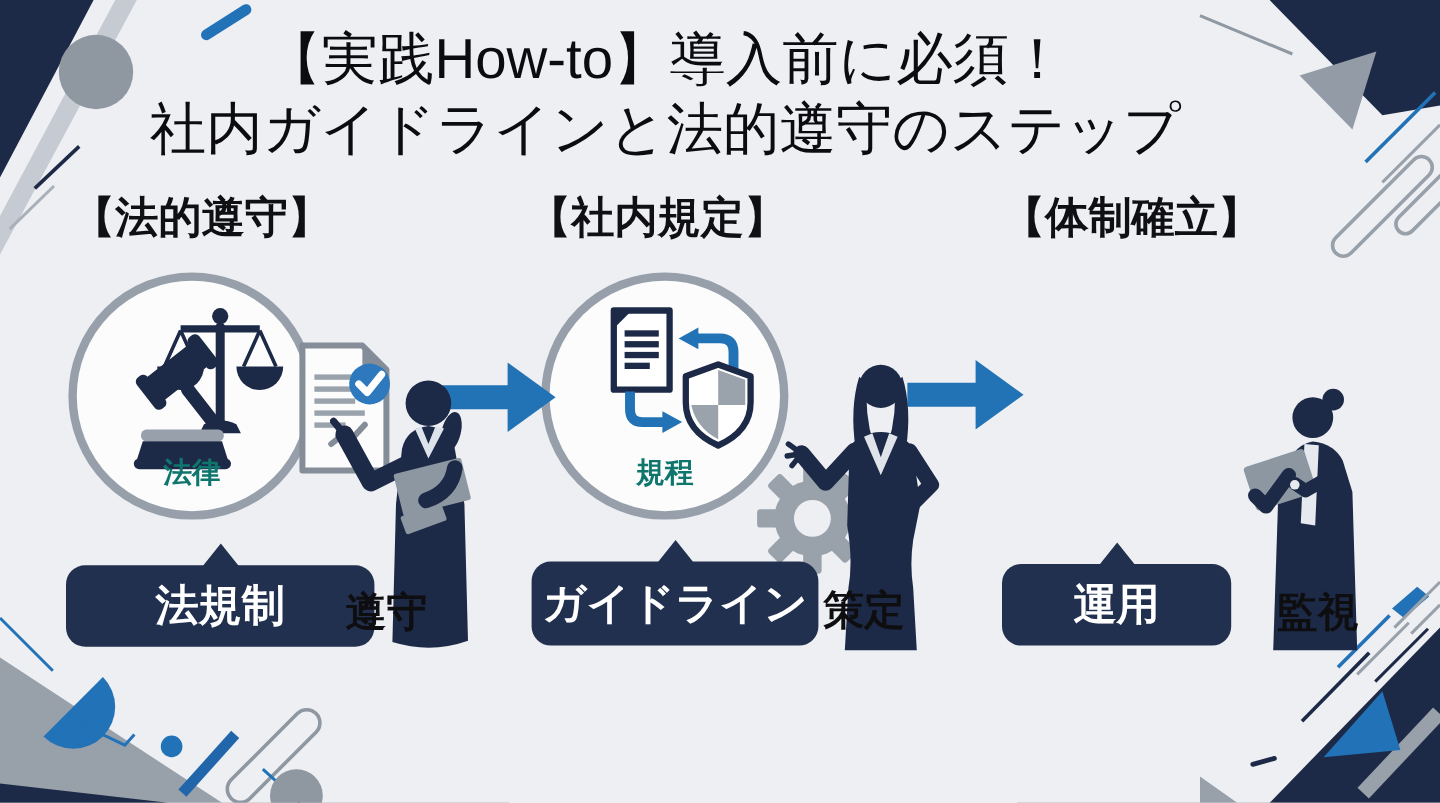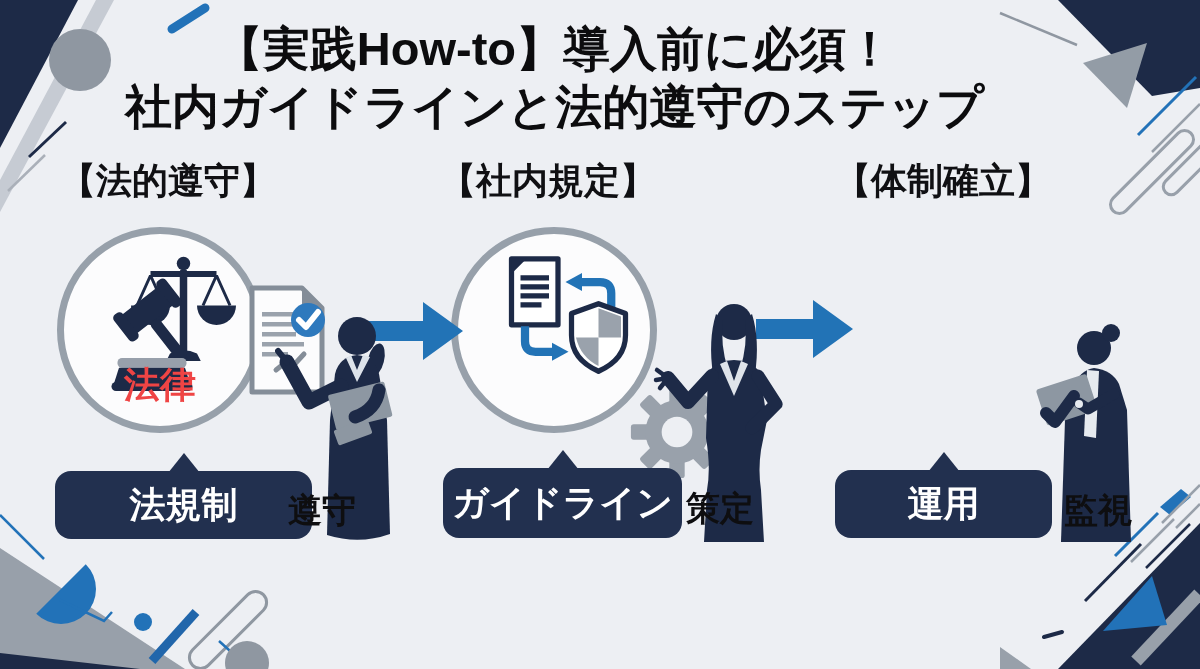--- a/index.html
+++ b/index.html
@@ -3,45 +3,45 @@
 <meta charset="utf-8">
 <style>
   html,body{margin:0;padding:0;}
   body{font-family:"Liberation Sans","DejaVu Sans",sans-serif;background:#555;}
   .canvas{position:relative;width:1200px;height:669px;overflow:hidden;background:#edeff3;}
   .abs{position:absolute;}
   svg{display:block;}
 
   
   .title{top:20px;left:0;width:1109px;text-align:center;z-index:6;
-         font-weight:700;font-size:47px;line-height:58px;color:#0c0c0e;letter-spacing:0px;}
+         font-weight:400;font-size:47px;line-height:58px;color:#0c0c0e;letter-spacing:0px;}
 
   
   .colhead{top:157px;width:320px;text-align:left;z-index:6;
            font-weight:900;font-size:36px;color:#101013;}
   .h1{left:60px;} .h2{left:440px;} .h3{left:835px;}
 
   
   .circle{width:192px;height:192px;border:7px solid #97a0aa;border-radius:50%;
           background:#fcfcfd;z-index:2;}
   .c1{left:57px;top:227px;} .c2{left:451px;top:227px;} .c3{left:848px;top:227px;}
   .circle .icon{position:absolute;left:28px;top:14px;}
   .circle .clabel{position:absolute;left:0;bottom:16px;width:100%;text-align:center;
-                  font-weight:900;font-size:36px;color:#ef4444;}
+                  font-weight:900;font-size:24px;color:#0f766e;}
 
   
   .badge{background:#22304f;border-radius:16px;color:#fff;z-index:5;
          display:flex;align-items:center;justify-content:center;
          font-weight:800;font-size:36px;}
   .badge::after{content:"";position:absolute;top:-18px;left:50%;margin-left:-16px;
                 border-left:16px solid transparent;border-right:16px solid transparent;
                 border-bottom:20px solid #22304f;}
   .b1{left:55px;top:471px;width:257px;height:68px;}
   .b2{left:443px;top:468px;width:239px;height:70px;}
-  .b3{left:835px;top:470px;width:217px;height:68px;}
+  .b3{left:835px;top:470px;width:191px;height:68px;}
 
   
   .action{z-index:5;font-weight:900;font-size:34px;color:#0e0e10;}
   .a1{left:288px;top:488px;} .a2{left:686px;top:486px;text-align:center;} .a3{left:1064px;top:488px;}
 
   .deco{left:0;top:0;z-index:0;}
   .z2{z-index:2;} .z3{z-index:3;}
 </style>
 </head>
 <body>
@@ -135,20 +135,21 @@
         <rect x="46" y="72" width="28" height="7"></rect>
       </g>
       <path d="M167,84 V60 Q167,45 152,45 L126,45" stroke="#2273b6" stroke-width="11" fill="none"></path>
       <polygon points="128,33 128,57 106,45" fill="#2273b6"></polygon>
       <path d="M52,104 V124 Q52,138 66,138 L90,138" stroke="#2273b6" stroke-width="11" fill="none"></path>
       <polygon points="88,126 88,150 110,138" fill="#2273b6"></polygon>
       <path d="M150,74 L186,87 V116 Q186,148 150,164 Q114,148 114,116 V87 Z" fill="#ffffff" stroke="#1d2a47" stroke-width="7" stroke-linejoin="round"></path>
       <path d="M150,80 L180,91 V119 H150 Z" fill="#9aa2ac"></path>
       <path d="M120,119 H150 V157 Q126,145 120,119 Z" fill="#9aa2ac"></path>
     </svg>
+    <div class="clabel">規程</div>
   </div>
 
 
   <svg class="abs z2" style="left:240px;top:282px" width="95" height="115" viewBox="0 0 95 115">
     <path d="M12,6 H62 L82,26 V110 H12 Z" fill="#fcfcfd" stroke="#848d98" stroke-width="5" stroke-linejoin="round"></path>
     <polygon points="62,6 62,26 82,26" fill="#848d98"></polygon>
     <g fill="#9aa2ac">
       <rect x="22" y="30" width="42" height="4.5"></rect>
       <rect x="22" y="40" width="42" height="4.5"></rect>
       <rect x="22" y="50" width="34" height="4.5"></rect>

